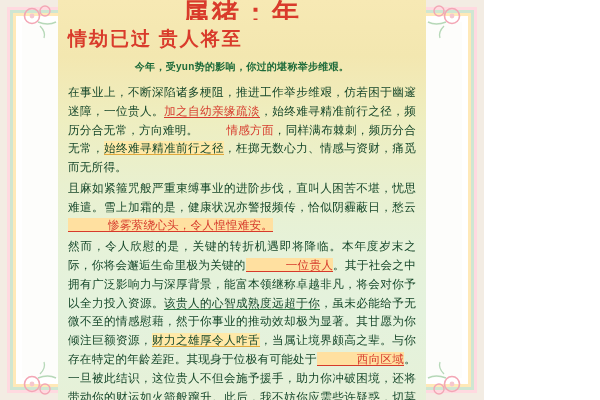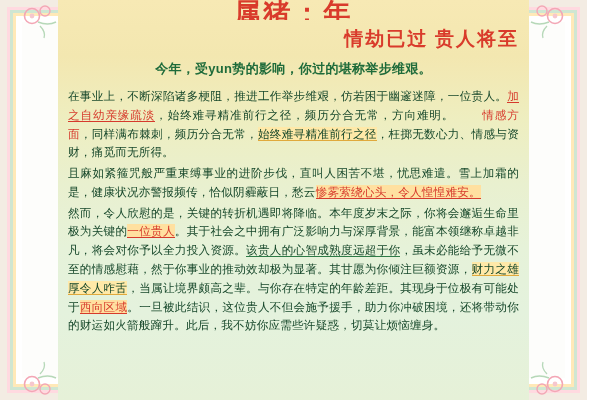--- a/index.html
+++ b/index.html
@@ -10,21 +10,21 @@
     width: 600px;
     height: 400px;
     overflow: hidden;
     font-family: "Liberation Sans", sans-serif;
     background: #ffffff;
   }
 
   
   .page {
     position: relative;
-    width: 587px;
+    width: 484px;
     height: 400px;
     box-sizing: border-box;
     background: #fdfdfb;
     overflow: hidden;
   }
 
   
   .frame-outer {
     position: absolute;
     left: 0; top: 0; right: 0; bottom: 0;
@@ -93,31 +93,31 @@
     font-size: 27px;
     color: #d93b2b;
     letter-spacing: 3px;
     line-height: 1.0;
     margin: 0;
     padding-top: 0px;
     height: 20px;
     overflow: hidden;
   }
   .title-sub {
-    text-align: right;
+    text-align: left;
     font-family: "Liberation Serif", serif;
     font-weight: bold;
     font-size: 19px;
     color: #d93b2b;
     letter-spacing: 2px;
     margin: 6px 0 8px 0;
   }
   .lead {
     text-align: center;
-    font-size: 13px;
+    font-size: 10px;
     color: #1e6b3a;
     font-weight: bold;
     margin: 0 0 9px 0;
     letter-spacing: 0.3px;
   }
   .body-text {
     font-size: 11.6px;
     line-height: 1.62;
     color: #16472a;
     text-align: justify;
@@ -137,20 +137,21 @@
   }
   .hl-mark {
     background: #ffe9a8;
     color: #16472a;
     border-bottom: 1px solid #e0a93c;
   }
   .hl-mark-red {
     background: #ffe0a0;
     color: #d63a2c;
     border-bottom: 1px solid #d63a2c;
+    padding-left: 40px;
   }
   .hl-green-u {
     color: #16472a;
     border-bottom: 1px solid #2d7a46;
   }
 </style>
 </head>
 <body>
 
 <div class="page">

